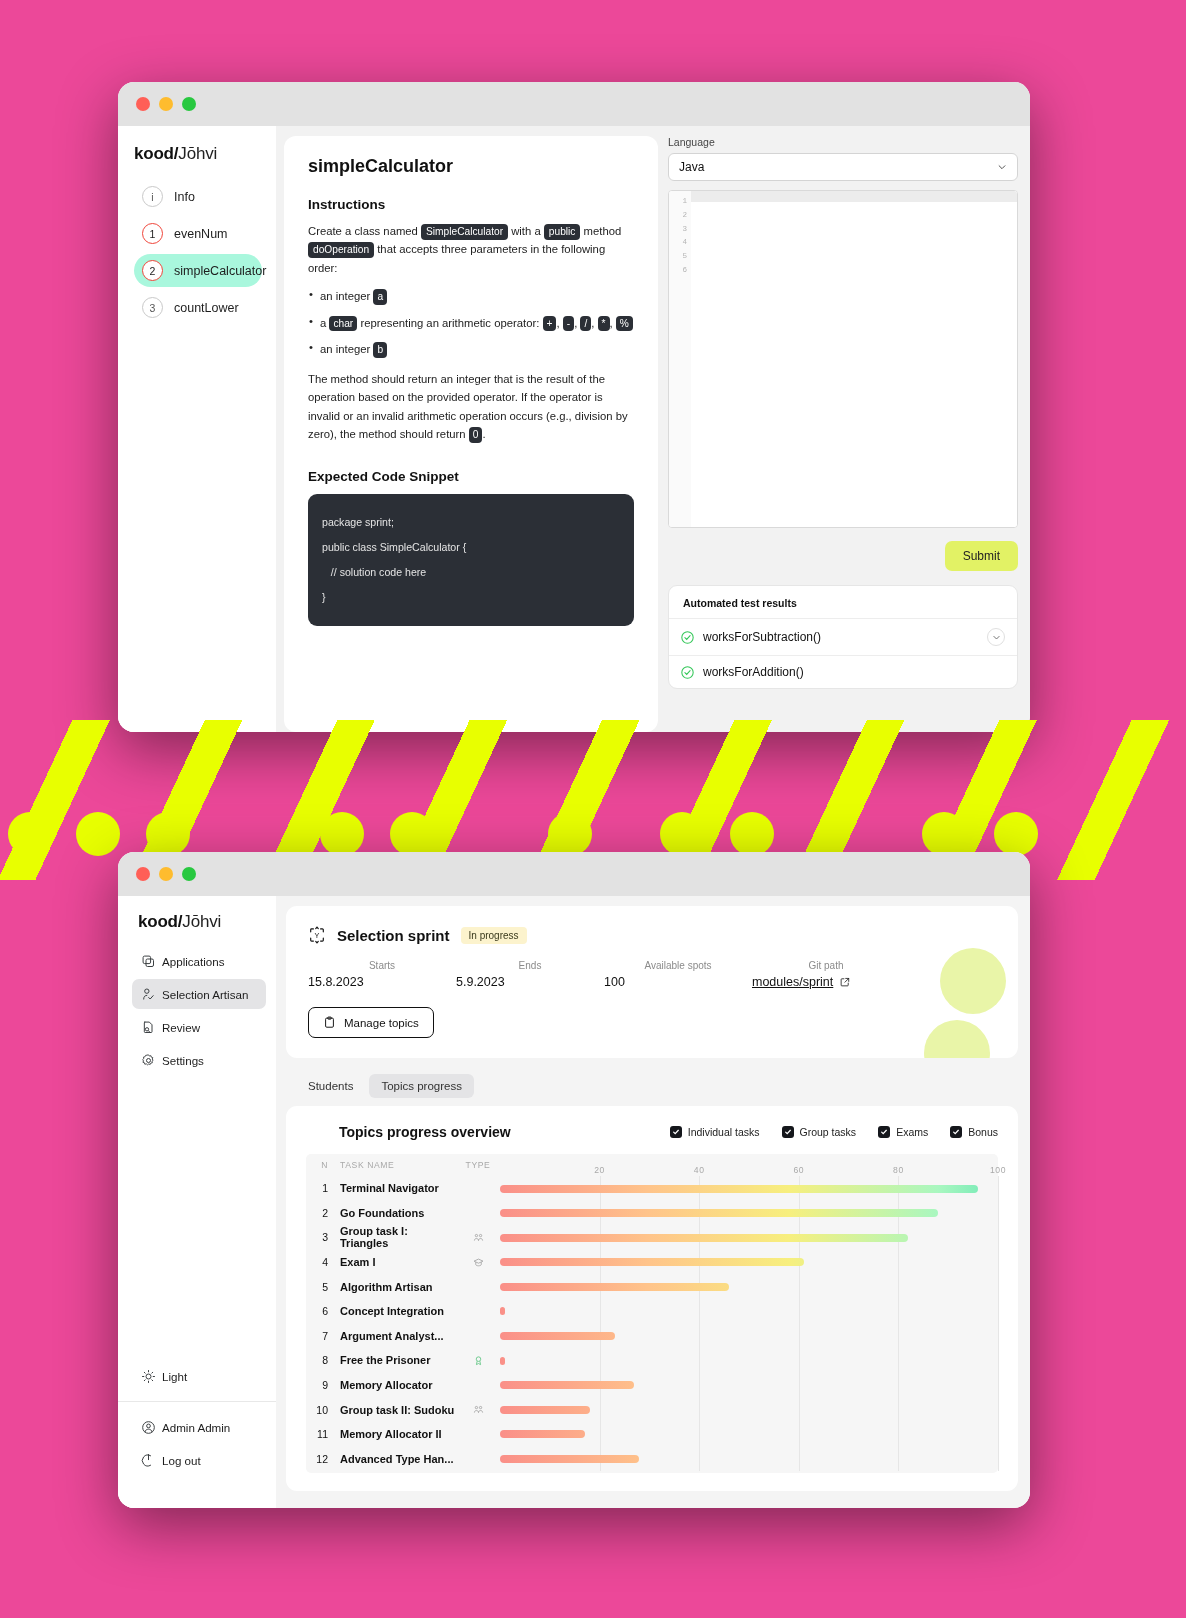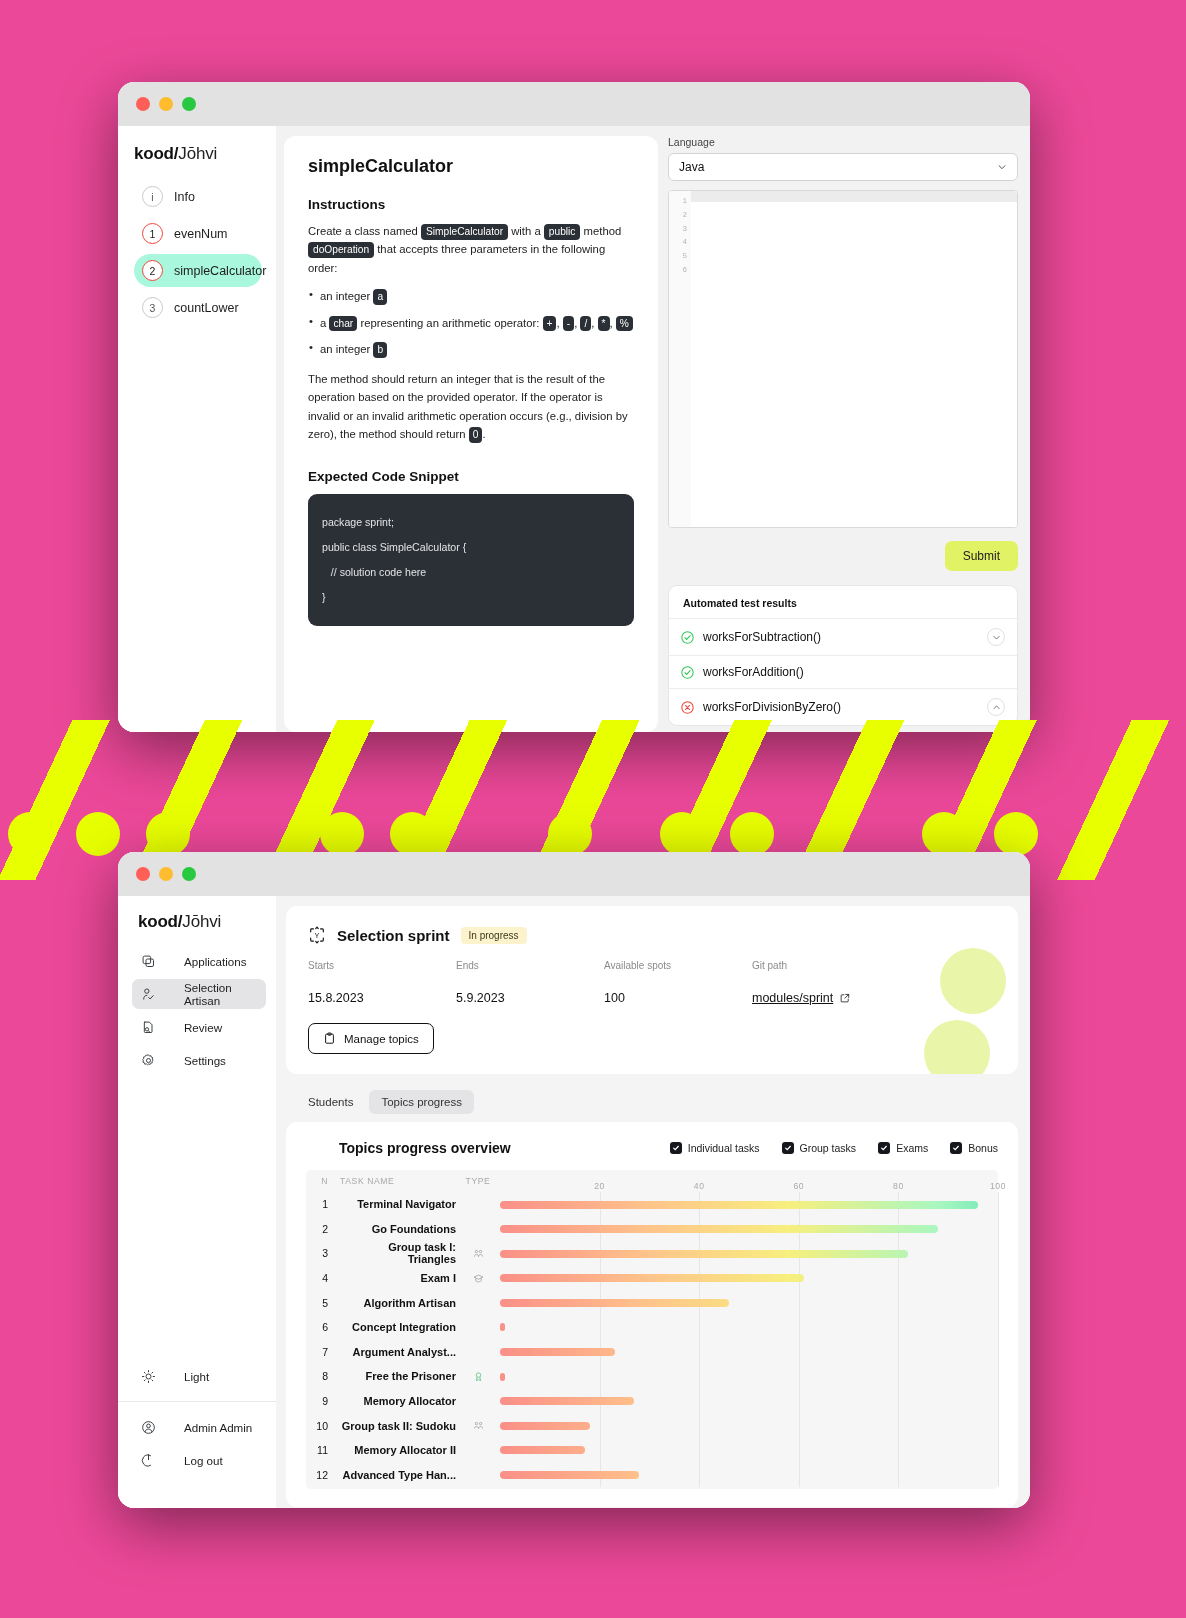--- a/index.html
+++ b/index.html
@@ -127,21 +127,21 @@
   }
 
   
   #win2 { left:118px; top:852px; width:912px; height:656px; z-index:10; }
   #win2 .body { display:flex; height:612px; background:#f4f4f4; }
   .side2 {
     width:158px; background:#fff; flex:none; padding:16px 10px 0 14px;
     display:flex; flex-direction:column;
   }
   .nav2 {
-    display:flex; align-items:center; gap:28px; height:30px; padding:0 9px;
+    display:flex; align-items:center; gap:6px; height:30px; padding:0 9px;
     border-radius:7px; margin-bottom:3px; cursor:pointer;
   }
   .nav2.active { background:#e4e4e6; }
   .nav2 .txt { font-size:11.6px; color:#1d1d1d; }
   .nav2 svg { flex:none; }
   .side2-bottom { margin-top:auto; padding-bottom:30px; }
   .sep { height:1px; background:#e8e8e8; margin:10px -10px 10px -14px; }
 
   .main2 { flex:1; padding:10px 12px 0 10px; overflow:hidden; }
   .card {
@@ -154,21 +154,21 @@
   }
   .blob2 {
     position:absolute; right:28px; top:114px; width:66px; height:66px;
     border-radius:50%; background:#e9f5a8;
   }
   .sp-title-row { display:flex; align-items:center; gap:11px; }
   .sp-title { font-size:15px; font-weight:700; color:#111; }
   .chip { background:#fcf3cd; color:#3a3a1c; font-size:10px; padding:3px 8px; border-radius:4px; }
   .meta { display:flex; gap:0; margin-top:16px; }
   .meta-col { width:148px; }
-  .meta-k { font-size:10px; color:#8b8b8b; margin-bottom:20px; }
+  .meta-k { font-size:10px; color:#8b8b8b; margin-bottom:4px;text-align:center; }
   .meta-v { font-size:12.5px; color:#111; }
   .meta-v a { color:#111; text-decoration:underline; }
   .mbtn {
     margin-top:18px; display:inline-flex; align-items:center; gap:8px;
     border:1.4px solid #111; border-radius:7px; padding:8px 14px;
     font-size:11.5px; color:#111; background:#fff; cursor:pointer;
   }
   .tabs { display:flex; gap:4px; margin:16px 0 8px 10px; }
   .tab { font-size:11.5px; color:#333; padding:6px 12px; border-radius:6px; cursor:pointer; }
   .tab.active { background:#e4e4e6; }
@@ -191,21 +191,21 @@
     border-radius:5px 5px 0 0;
   }
   .c-n { width:22px; text-align:right; }
   .c-name { width:128px; padding-left:12px; }
   .c-type { width:44px; text-align:center; }
   .c-plot { flex:1; position:relative; }
   .tick { position:absolute; top:0; transform:translateX(-50%); font-size:8.6px; color:#a9a9a9; }
   .rows { background:#f6f6f6; border-radius:0 0 5px 5px; padding-bottom:2px; }
   .brow { display:flex; align-items:center; height:24.6px; }
   .brow .c-n { font-size:10.5px; color:#111; font-weight:400; }
-  .brow .c-name { font-size:11px; color:#111; font-weight:700;text-align:right; }
+  .brow .c-name { font-size:11px; color:#111; font-weight:700; }
   .brow .c-type { display:flex; align-items:center; justify-content:center; }
   .plot { flex:1; position:relative; height:24.6px; }
   .gl { position:absolute; top:0; bottom:0; width:1px; background:#e6e6e6; }
   .bar { position:absolute; top:8.5px; height:8px; border-radius:4px; }
 </style>
 </head>
 <body>
 
 <div class="stage">
 
@@ -350,32 +350,20 @@
           </div>
 
           <div class="res-row">
             <svg class="res-ico" viewBox="0 0 16 16">
               <circle cx="8" cy="8" r="7" fill="none" stroke="#34c759" stroke-width="1.3"></circle>
               <path d="M4.8 8.2 L7 10.3 L11.2 5.6" fill="none" stroke="#34c759" stroke-width="1.3" stroke-linecap="round"></path>
             </svg>
             <span class="res-name">worksForAddition()</span>
           </div>
 
-          <div class="res-row">
-            <svg class="res-ico" viewBox="0 0 16 16">
-              <circle cx="8" cy="8" r="7" fill="none" stroke="#f0453a" stroke-width="1.3"></circle>
-              <path d="M5.5 5.5 L10.5 10.5 M10.5 5.5 L5.5 10.5" fill="none" stroke="#f0453a" stroke-width="1.3" stroke-linecap="round"></path>
-            </svg>
-            <span class="res-name">worksForDivisionByZero()</span>
-            <span class="res-caret">
-              <svg width="9" height="9" viewBox="0 0 12 12">
-                <path d="M2.5 7.5 L6 4 L9.5 7.5" fill="none" stroke="#666" stroke-width="1.2" stroke-linecap="round"></path>
-              </svg>
-            </span>
-          </div>
         </div>
       </div>
     </div>
   </div>
 
   <div class="win" id="win2">
     <div class="titlebar">
       <div class="tl-dot tl-red"></div>
       <div class="tl-dot tl-yel"></div>
       <div class="tl-dot tl-grn"></div>

